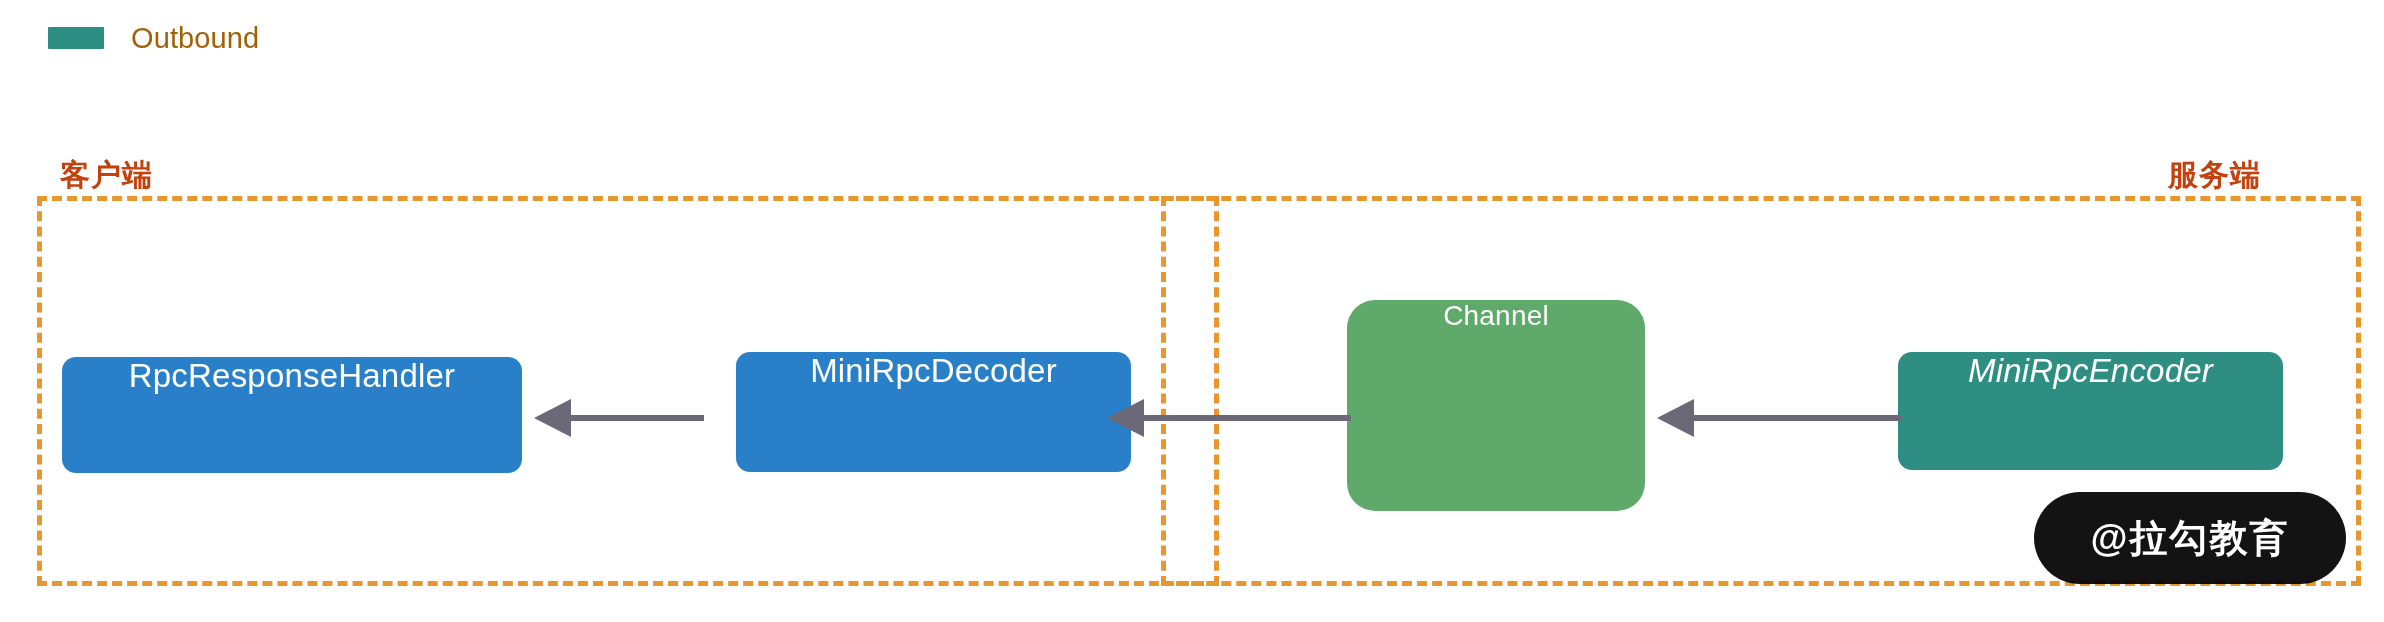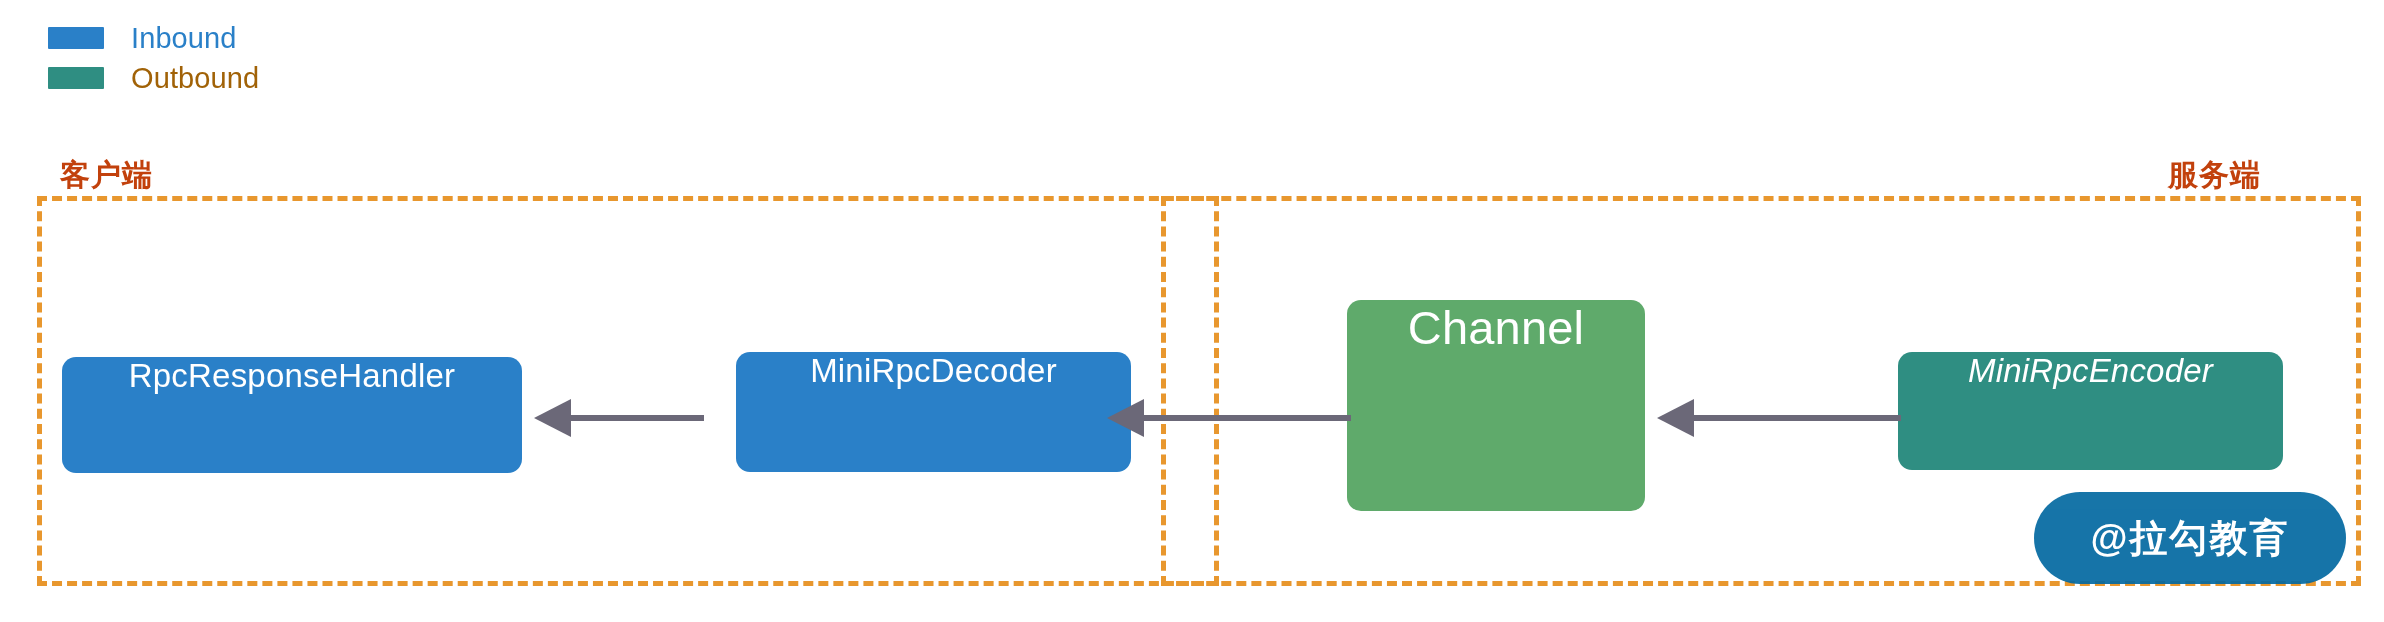--- a/index.html
+++ b/index.html
@@ -66,57 +66,53 @@
     align-items: flex-start;
     justify-content: center;
     color: #ffffff;
     font-size: 33px;
     letter-spacing: 0.2px;
     box-sizing: border-box;
     border-radius: 14px;
     text-align: center;
   }
   .node.channel {
-    font-size: 47px;
-    border-radius: 14px;
+    font-size: 28px;
+    border-radius: 28px;
   }
 
   
   .arrow {
     position: absolute;
     height: 40px;
     display: block;
   }
 
   
   .watermark {
     position: absolute;
     display: flex;
     align-items: center;
     justify-content: center;
-    background: #0369a1;
+    background: #000000;
     opacity: 0.92;
     border-radius: 48px;
     color: #ffffff;
     font-size: 38px;
     font-weight: 700;
     letter-spacing: 2px;
     white-space: nowrap;
   }
 </style>
 </head>
 <body>
 
 <div id="canvas">
 
   <div class="legend">
-    <div class="legend-row">
-      <span class="legend-swatch" style="background:#2A80C8"></span>
-      <span class="legend-label" style="color:#2A80C8">Inbound</span>
-    </div>
     <div class="legend-row">
       <span class="legend-swatch" style="background:#2F8E82"></span>
       <span class="legend-label" style="color:#a16207">Outbound</span>
     </div>
   </div>
 
   <div class="zone" style="left:37px; top:196px; width:1182px; height:390px;"></div>
   <div class="zone-label" style="left:60px; top:155px;">客户端</div>
 
   <div class="zone" style="left:1161px; top:196px; width:1200px; height:390px;"></div>

